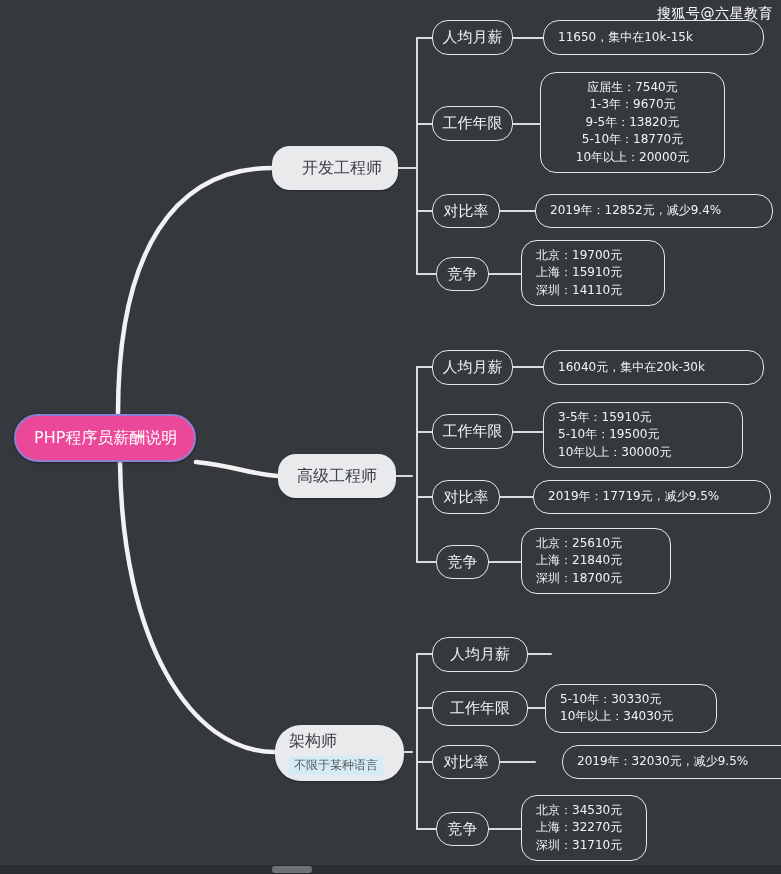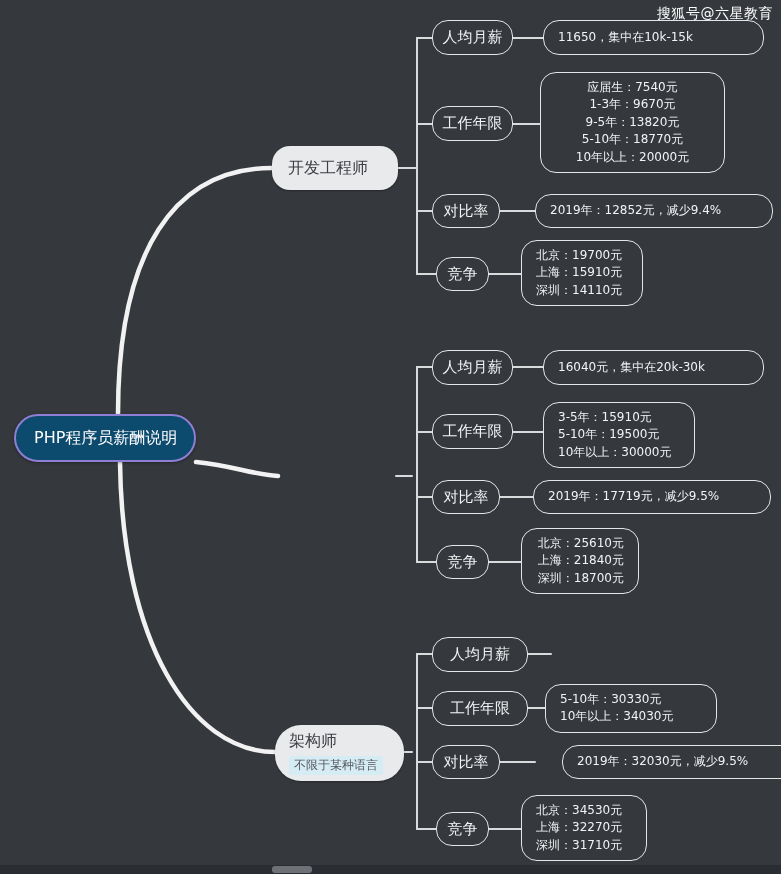--- a/index.html
+++ b/index.html
@@ -50,21 +50,21 @@
   
   .node {
     position: absolute;
     display: flex;
     flex-direction: column;
     justify-content: center;
   }
 
   
   .root-node {
-    background: #0c4a6e;
+    background: #ec4899;
     border: 2px solid #8f7fd4;
     border-radius: 24px;
     color: #ffffff;
     font-size: 16px;
     padding: 11px 18px;
     white-space: nowrap;
     box-shadow: 0 1px 3px rgba(0,0,0,.35);
   }
 
   
@@ -196,21 +196,21 @@
     <path class="leaf-wire" d="M 500 762 L 535 762"></path>
     <path class="leaf-wire" d="M 489 829 L 521 829"></path>
   </svg>
 
   <div class="watermark">搜狐号@六星教育</div>
 
   <div class="node root-node" style="left:14px; top:414px; width:182px; height:48px;">
     <span>PHP程序员薪酬说明</span>
   </div>
 
-  <div class="node branch-node" style="left:272px; top:146px; width:126px; height:44px; align-items:flex-start;">
+  <div class="node branch-node" style="left:272px; top:146px; width:126px; height:44px; align-items:flex-end;">
     <span>开发工程师</span>
   </div>
 
   <div class="node cat-node" style="left:432px; top:20px; width:81px; height:35px; align-items:center;">
     <span>人均月薪</span>
   </div>
   <div class="node val-node" style="left:543px; top:20px; width:221px; min-height:35px;">
     <span class="val-line">11650，集中在10k-15k</span>
   </div>
 
@@ -228,54 +228,57 @@
   <div class="node cat-node" style="left:432px; top:194px; width:68px; height:34px; align-items:center;">
     <span>对比率</span>
   </div>
   <div class="node val-node" style="left:535px; top:194px; width:238px; min-height:34px;">
     <span class="val-line">2019年：12852元，减少9.4%</span>
   </div>
 
   <div class="node cat-node" style="left:436px; top:257px; width:53px; height:34px; align-items:center;">
     <span>竞争</span>
   </div>
-  <div class="node val-node" style="left:521px; top:240px; width:122px;">
+  <div class="node val-node" style="left:521px; top:240px; width:144px;">
     <span class="val-line">北京：19700元</span>
     <span class="val-line">上海：15910元</span>
     <span class="val-line">深圳：14110元</span>
   </div>
 
+  <div class="node branch-node" style="left:278px; top:454px; width:118px; height:44px; align-items:center;">
+    <span>高级工程师</span>
+  </div>
 
   <div class="node cat-node" style="left:432px; top:350px; width:81px; height:35px; align-items:center;">
     <span>人均月薪</span>
   </div>
   <div class="node val-node" style="left:543px; top:350px; width:221px; min-height:35px;">
     <span class="val-line">16040元，集中在20k-30k</span>
   </div>
 
   <div class="node cat-node" style="left:432px; top:414px; width:81px; height:35px; align-items:center;">
     <span>工作年限</span>
   </div>
-  <div class="node val-node" style="left:543px; top:402px; width:152px;">
+  <div class="node val-node" style="left:543px; top:402px; width:200px;">
     <span class="val-line">3-5年：15910元</span>
     <span class="val-line">5-10年：19500元</span>
     <span class="val-line">10年以上：30000元</span>
   </div>
 
   <div class="node cat-node" style="left:432px; top:480px; width:68px; height:34px; align-items:center;">
     <span>对比率</span>
   </div>
   <div class="node val-node" style="left:533px; top:480px; width:238px; min-height:34px;">
     <span class="val-line">2019年：17719元，减少9.5%</span>
   </div>
 
   <div class="node cat-node" style="left:436px; top:545px; width:53px; height:34px; align-items:center;">
     <span>竞争</span>
   </div>
-  <div class="node val-node" style="left:521px; top:528px; width:118px;align-items:flex-end;">
+  <div class="node val-node" style="left:521px; top:528px; width:150px;">
     <span class="val-line">北京：25610元</span>
     <span class="val-line">上海：21840元</span>
     <span class="val-line">深圳：18700元</span>
   </div>
 
   <div class="node branch-node with-sub" style="left:275px; top:725px; width:129px; height:56px;">
     <span class="branch-title">架构师</span>
     <span class="branch-sub">不限于某种语言</span>
   </div>
 

